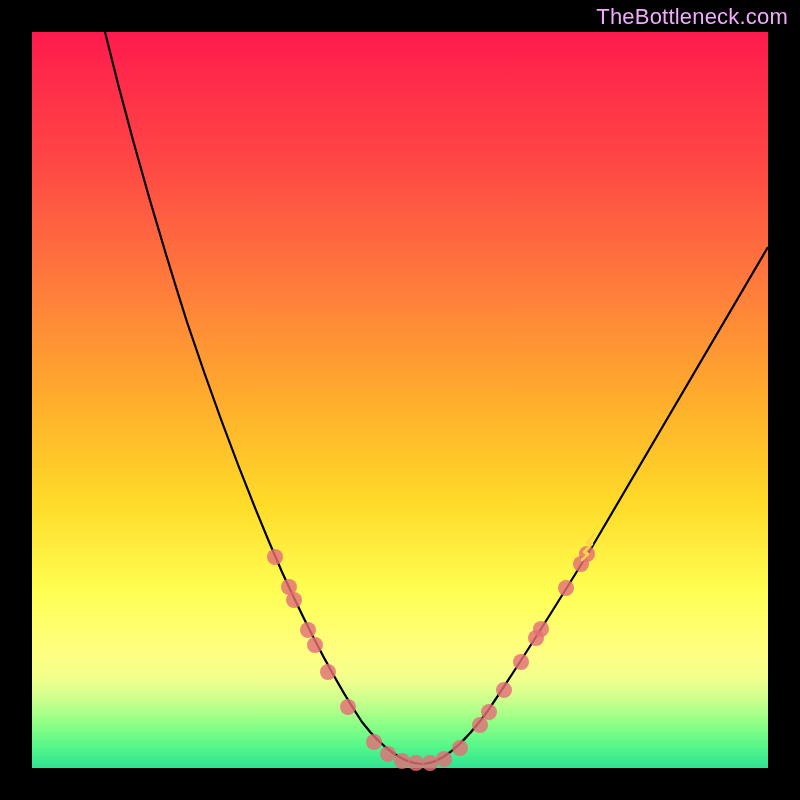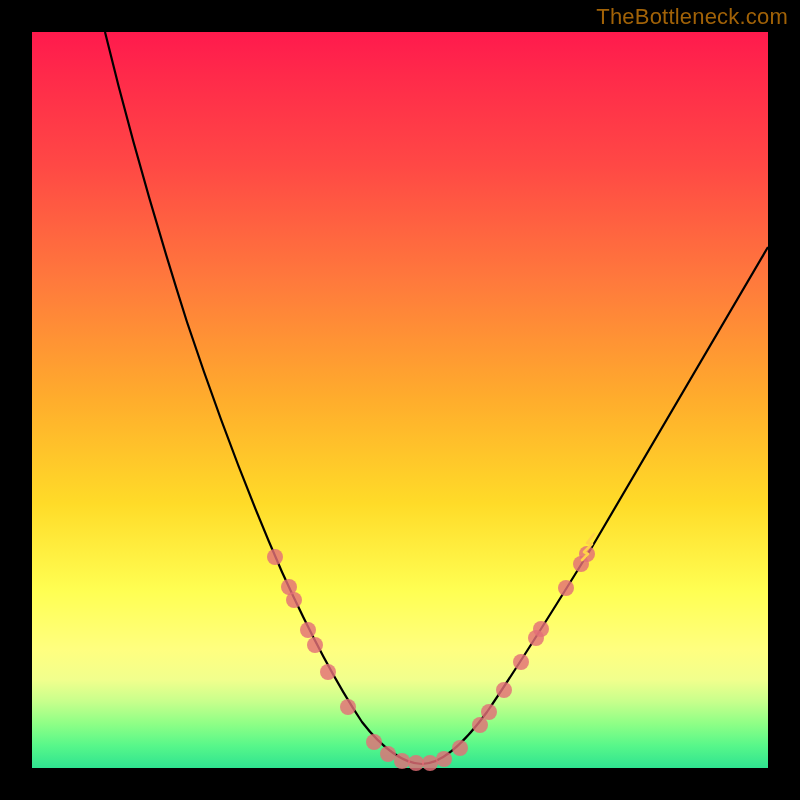--- a/index.html
+++ b/index.html
@@ -39,21 +39,21 @@
       #c7ff8c 91%,
       #8eff86 94%,
       #57f78a 97%,
       #2fe390 100%
     );
   }
   .watermark {
     position: absolute;
     top: 4px;
     right: 12px;
-    color: #a16207;
+    color: #f0abfc;
     font-size: 22px;
     font-weight: 500;
     letter-spacing: 0.2px;
     user-select: none;
   }
   svg.curve {
     position: absolute;
     left: 0;
     top: 0;
     width: 736px;

